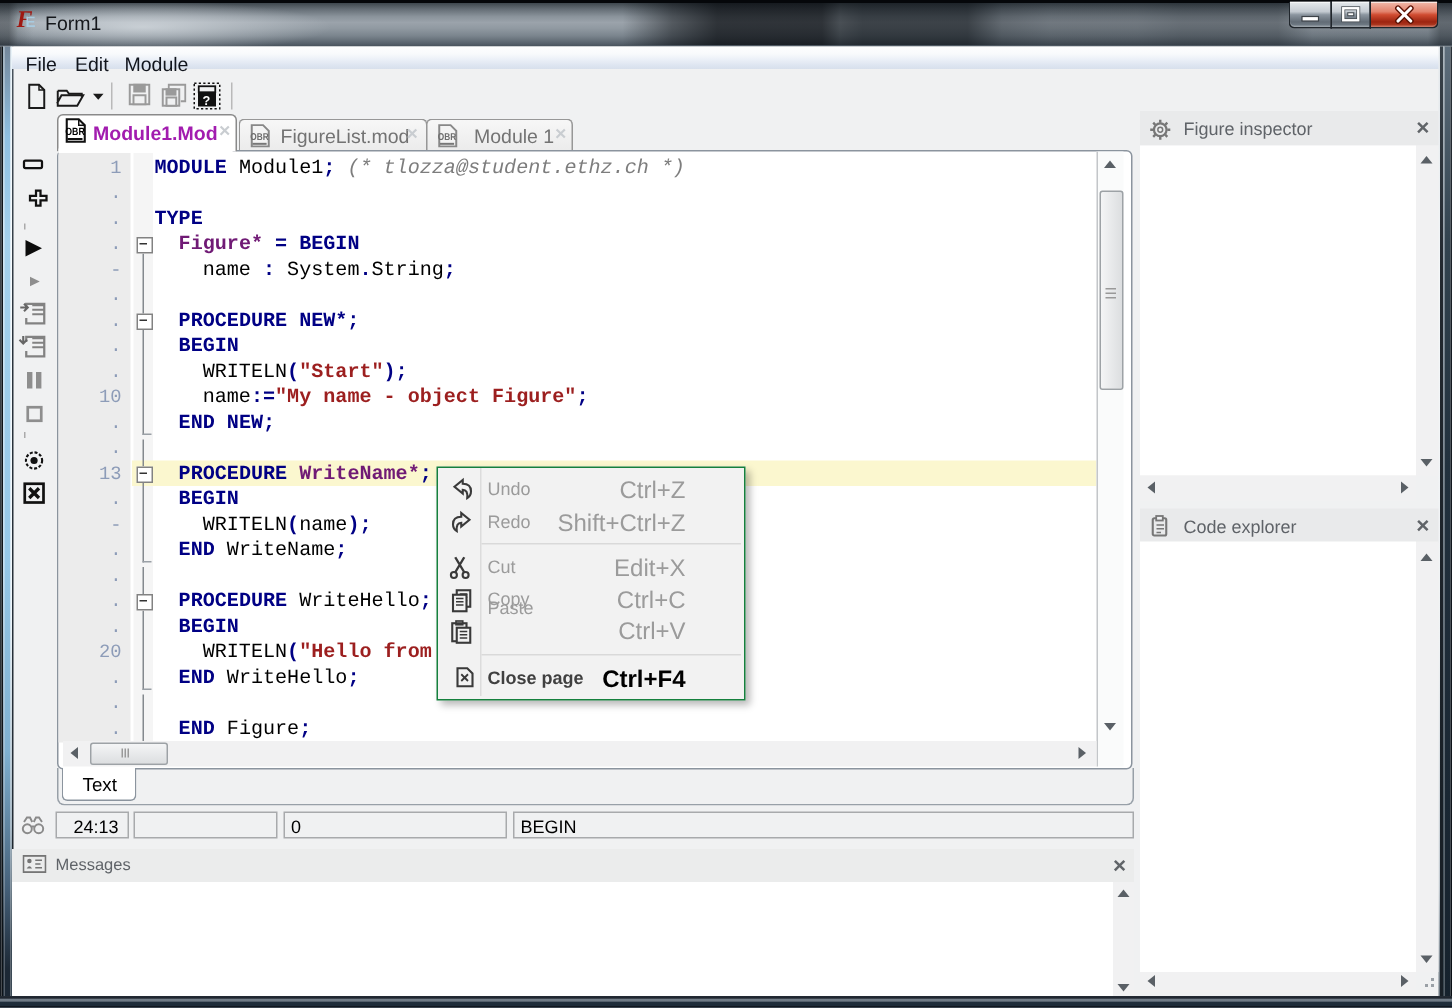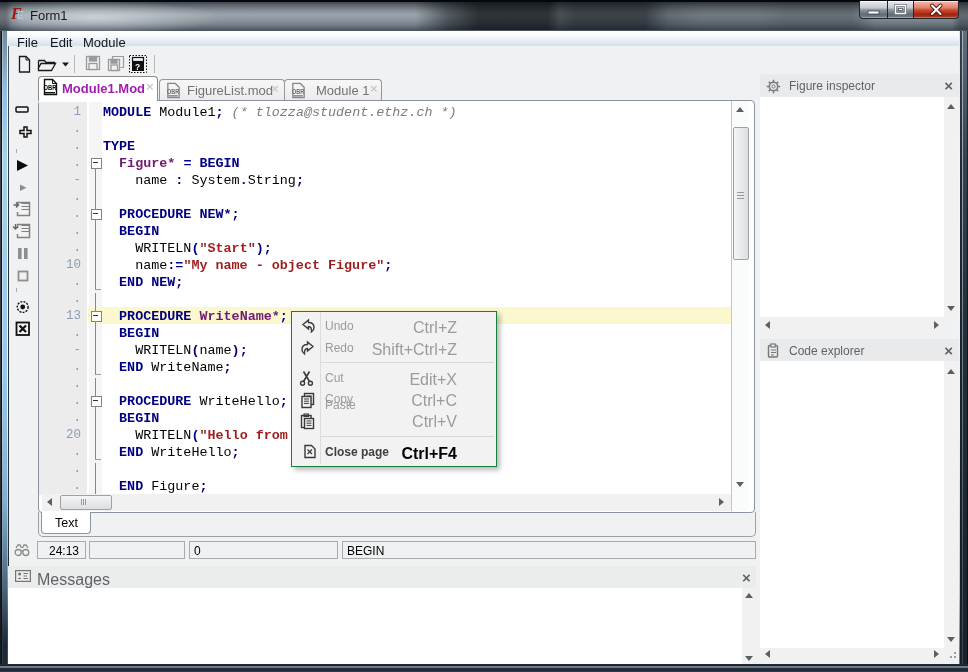--- a/index.html
+++ b/index.html
@@ -379,18 +379,18 @@
     <span>BEGIN</span>
   </div>
 
 <div class="a" id="msghead"></div>
 <svg class="a" style="left:15px;top:570px" width="16" height="12" viewBox="0 0 16 12">
  <rect x="0.6" y="0.6" width="14.8" height="10.8" fill="none" stroke="#757575" stroke-width="1.2"></rect>
  <circle cx="4.6" cy="4" r="1.5" fill="#757575"></circle>
  <path d="M2.8 9 q1.8 -3 3.6 0 z" fill="#757575"></path>
  <path d="M8.5 3.5 h4.5 M8.5 6 h3.5 M8.5 8.5 h4.5" stroke="#757575" stroke-width="1.1"></path>
 </svg>
-<div class="a" style="left:37px;top:571px;font-size:16px;color:#5f6368">Messages</div>
+<div class="a" style="left:37px;top:571px;font-size:11px;color:#5f6368">Messages</div>
 <div class="a" style="left:742px;top:569px;font-size:15px;font-weight:bold;color:#606468">×</div>
 <div class="a" style="left:8px;top:588px;width:734px;height:76px;background:#fff"></div>
 <div class="a sbtrack" style="left:742px;top:588px;width:14px;height:76px"></div>
 <div class="a arr" style="left:745px;top:593px;border-left:4px solid transparent;border-right:4px solid transparent;border-bottom:5px solid #5a6066"></div>
 <div class="a arr" style="left:745px;top:656px;border-left:4px solid transparent;border-right:4px solid transparent;border-top:5px solid #5a6066"></div>
 
 </body></html>

